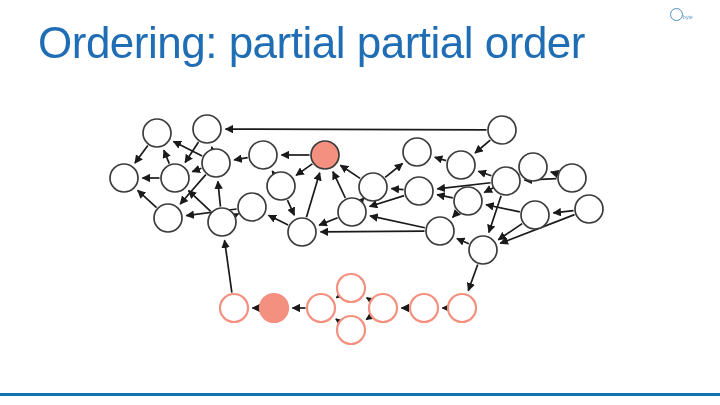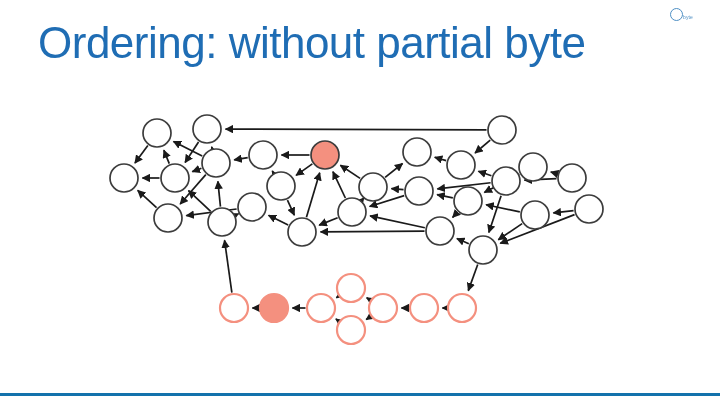--- a/index.html
+++ b/index.html
@@ -71,21 +71,21 @@
     width: 720px;
     height: 2.5px;
     background: #1372ac;
   }
 </style>
 </head>
 <body>
 
 <div id="slide">
 
-  <div id="slide-title">Ordering: without partial byte</div>
+  <div id="slide-title">Ordering: partial partial order</div>
 
   <div id="logo">
     <span class="logo-mark"></span>
     <span class="logo-text">byte</span>
   </div>
 
   <svg id="graph-canvas" viewBox="0 0 720 265">
     <defs>
       <marker id="arrow-main" viewBox="0 0 10 10" refX="9" refY="5" markerWidth="5" markerHeight="5" orient="auto-start-reverse">
         <path d="M 0 0 L 10 5 L 0 10 z" fill="#1a1a1a"></path>

